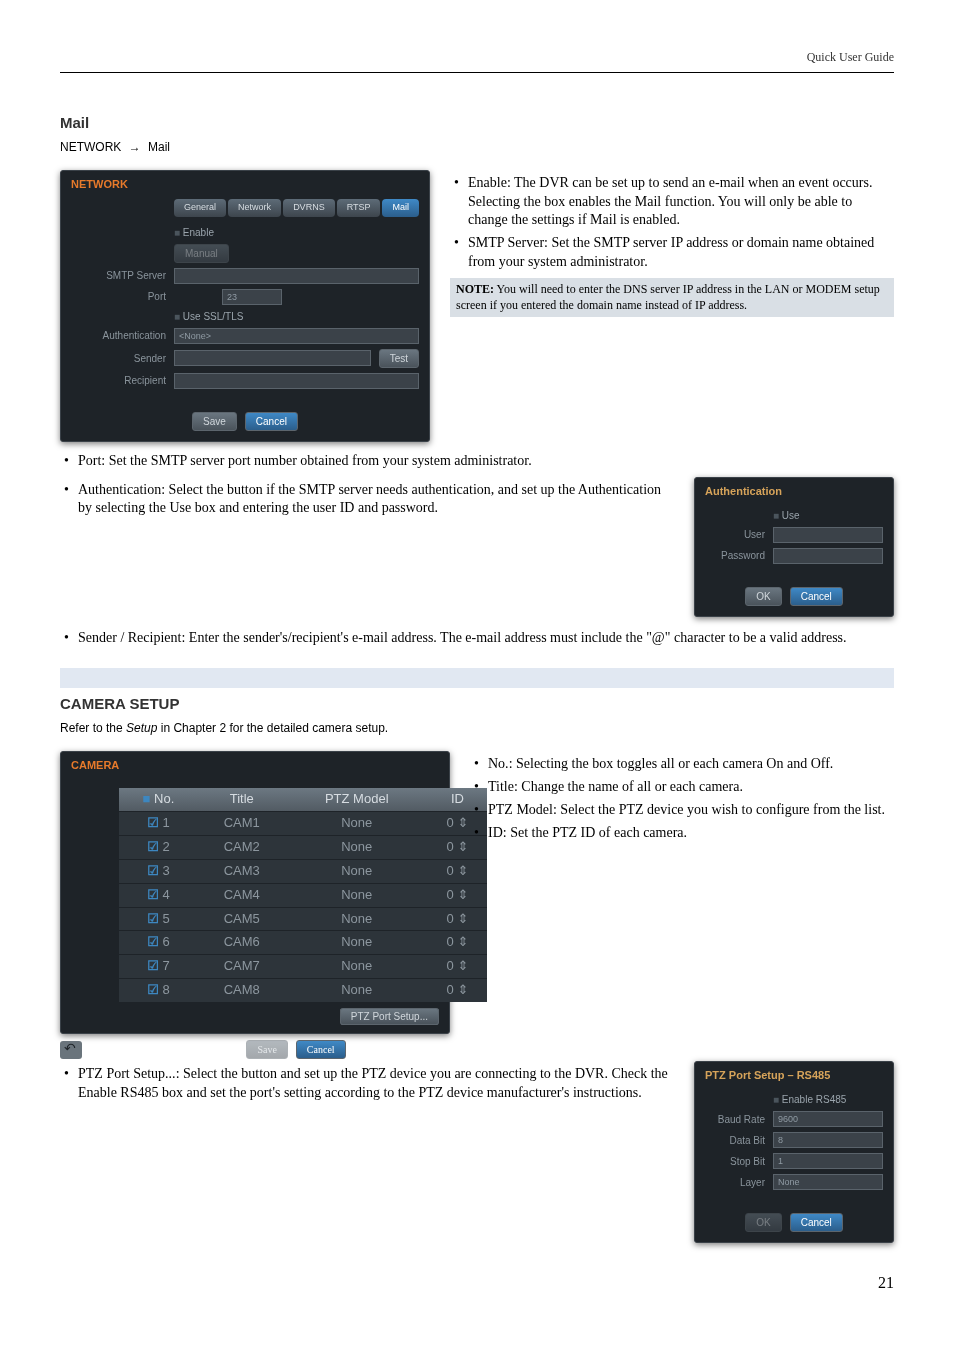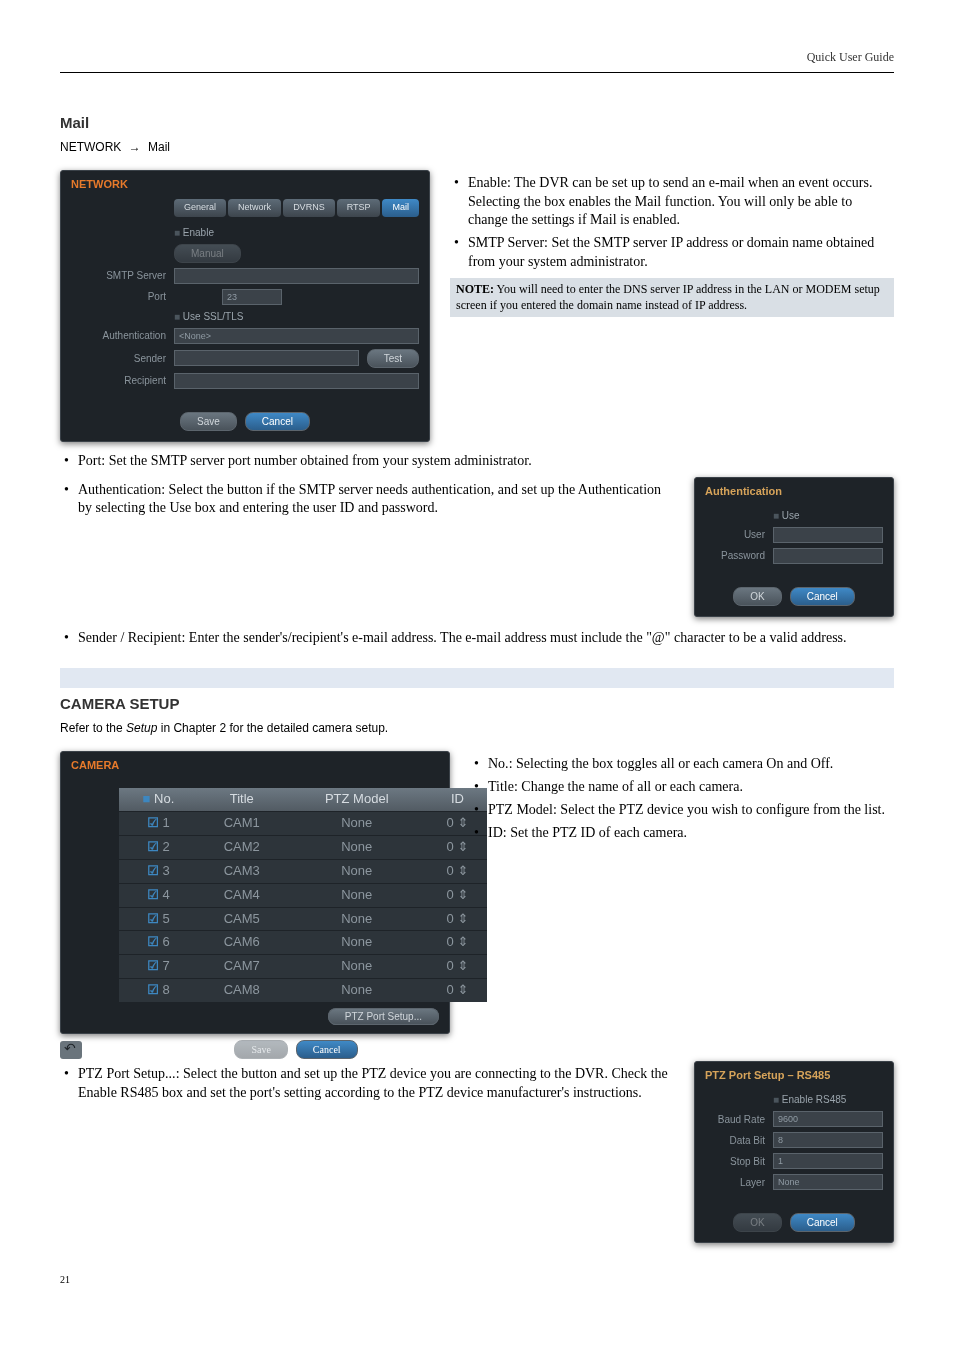--- a/index.html
+++ b/index.html
@@ -17,21 +17,21 @@
     text-align: right;
     font-size: 12px;
     color: #333;
     margin-bottom: 6px;
   }
   hr.header-rule {
     border: none;
     border-top: 1.5px solid #000;
     margin-bottom: 40px;
   }
-  .page-number { text-align: left; font-size: 10px; margin-top: 30px; }
+  .page-number { text-align: right; font-size: 16px; margin-top: 30px; }
   h3.section-title {
     font-family: Arial, Helvetica, sans-serif;
     font-weight: bold;
     font-size: 15px;
     color: #333;
     margin: 30px 0 8px 0;
   }
   .section-sub {
     font-family: Arial, Helvetica, sans-serif;
     font-size: 12px;
@@ -103,22 +103,22 @@
     color: #8f9aa3;
     padding: 0 4px;
     font-size: 9px;
     line-height: 14px;
   }
   .dlg-input.short { flex: 0 0 40px; margin-left: 48px; }
   .dlg-btn {
     background: linear-gradient(#6a7680,#4a535b);
     border: 1px solid #5c656d;
     color: #d0d6db;
-    padding: 2px 16px;
-    border-radius: 8px;
+    padding: 2px 10px;
+    border-radius: 3px;
     font-size: 10px;
   }
   .dlg-btn.blue { background: linear-gradient(#3f89c6,#2b5e8c); color: #fff; }
   .dlg-btn.disabled { opacity: .5; }
   .dlg-footer { text-align: center; padding: 8px 0 10px 0; display: flex; justify-content: center; gap: 8px; }
   .chk { color: #9aa4ac; }
   .chk::before { content: "■ "; color: #4a545c; }
 
   
   .cam-table { width: 100%; border-collapse: collapse; font-size: 13px; margin-left: 48px; }

